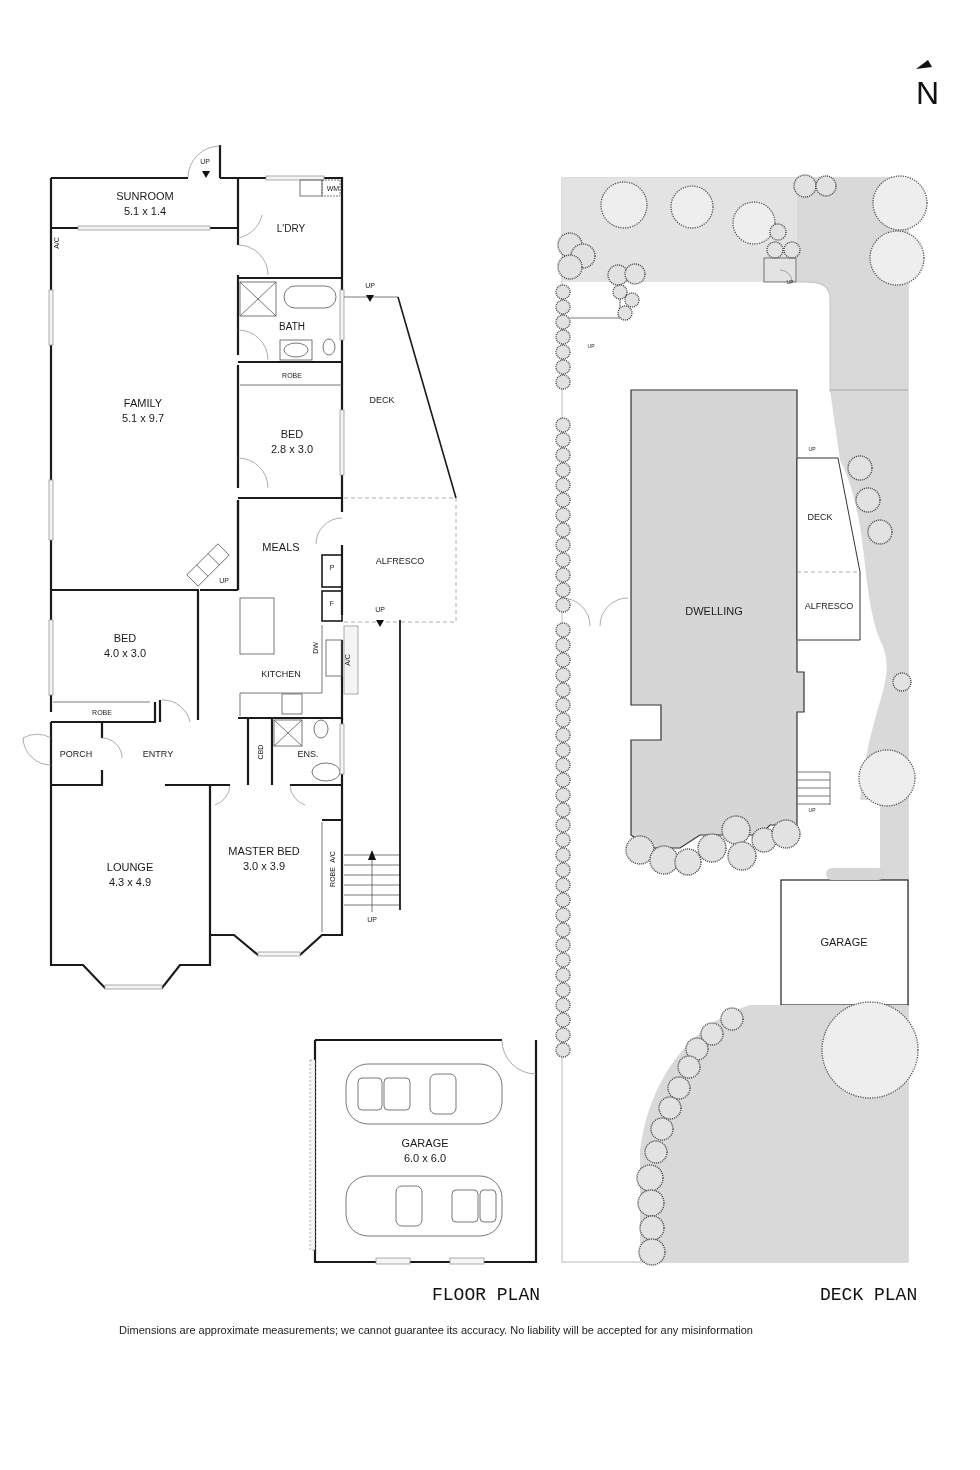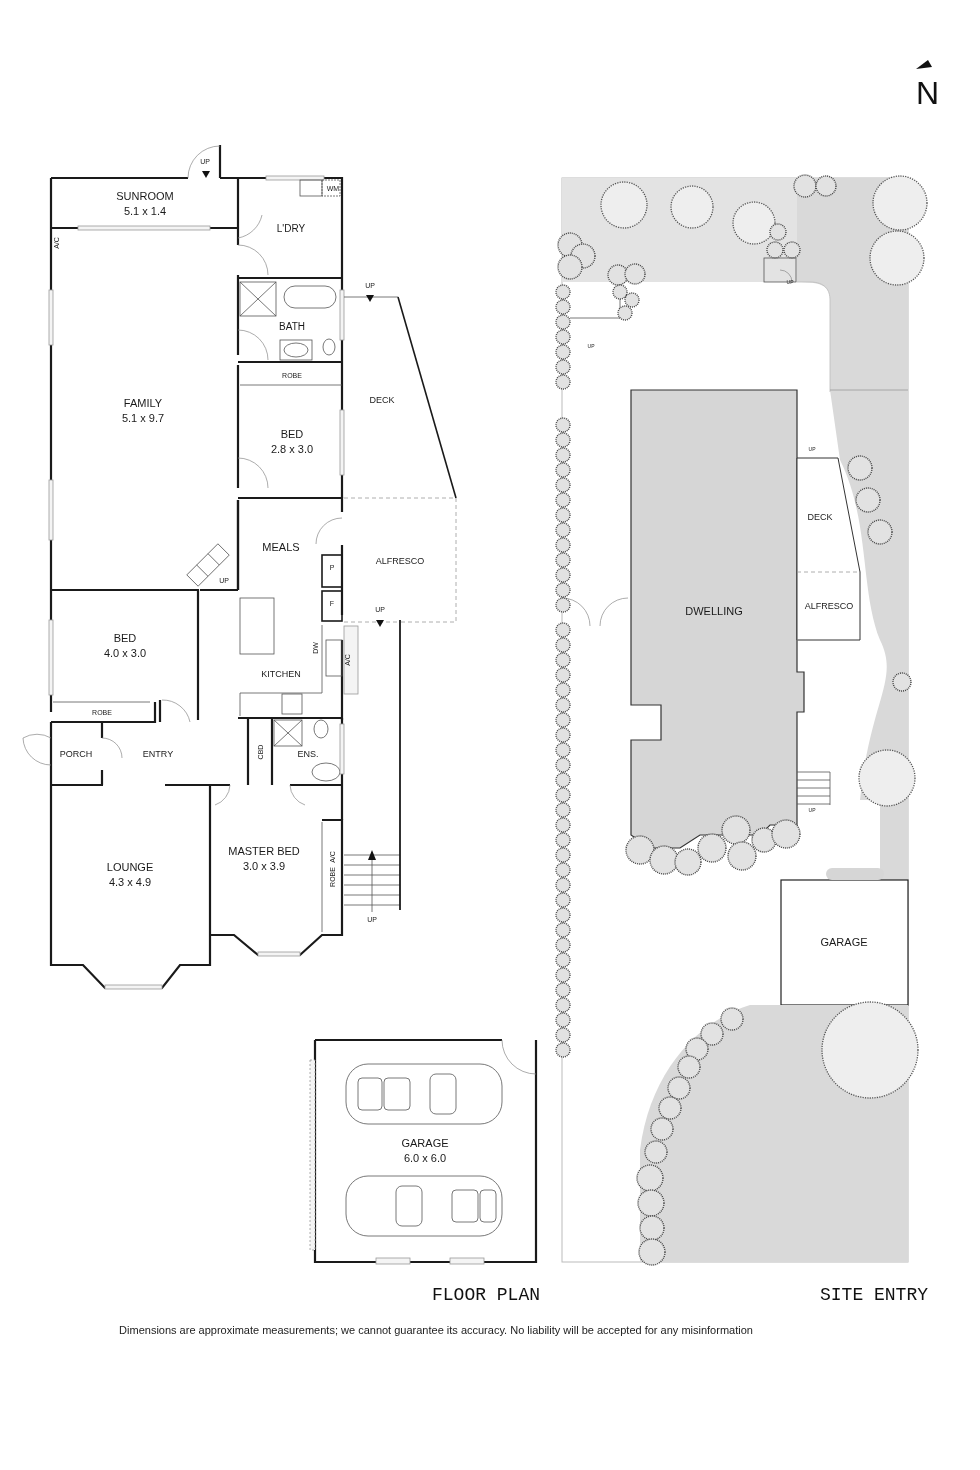--- a/index.html
+++ b/index.html
@@ -317,14 +317,14 @@
     <text class="lbl room" x="829" y="609" style="font-size:9px">ALFRESCO</text>
     <text class="lbl room" x="844" y="946">GARAGE</text>
     <text class="lbl tiny" x="812" y="451">UP</text>
     <text class="lbl tiny" x="812" y="812">UP</text>
     <text class="lbl tiny" x="790" y="284">UP</text>
     <text class="lbl tiny" x="591" y="348">UP</text>
   </g>
 </svg>
 
 <div class="plan-title" style="left:432px;">FLOOR PLAN</div>
-<div class="plan-title" style="left:820px;">SITE ENTRY</div>
+<div class="plan-title" style="left:820px;">DECK PLAN</div>
 <div class="disclaimer">Dimensions are approximate measurements; we cannot guarantee its accuracy. No liability will be accepted for any misinformation</div>
 
 </body></html>

